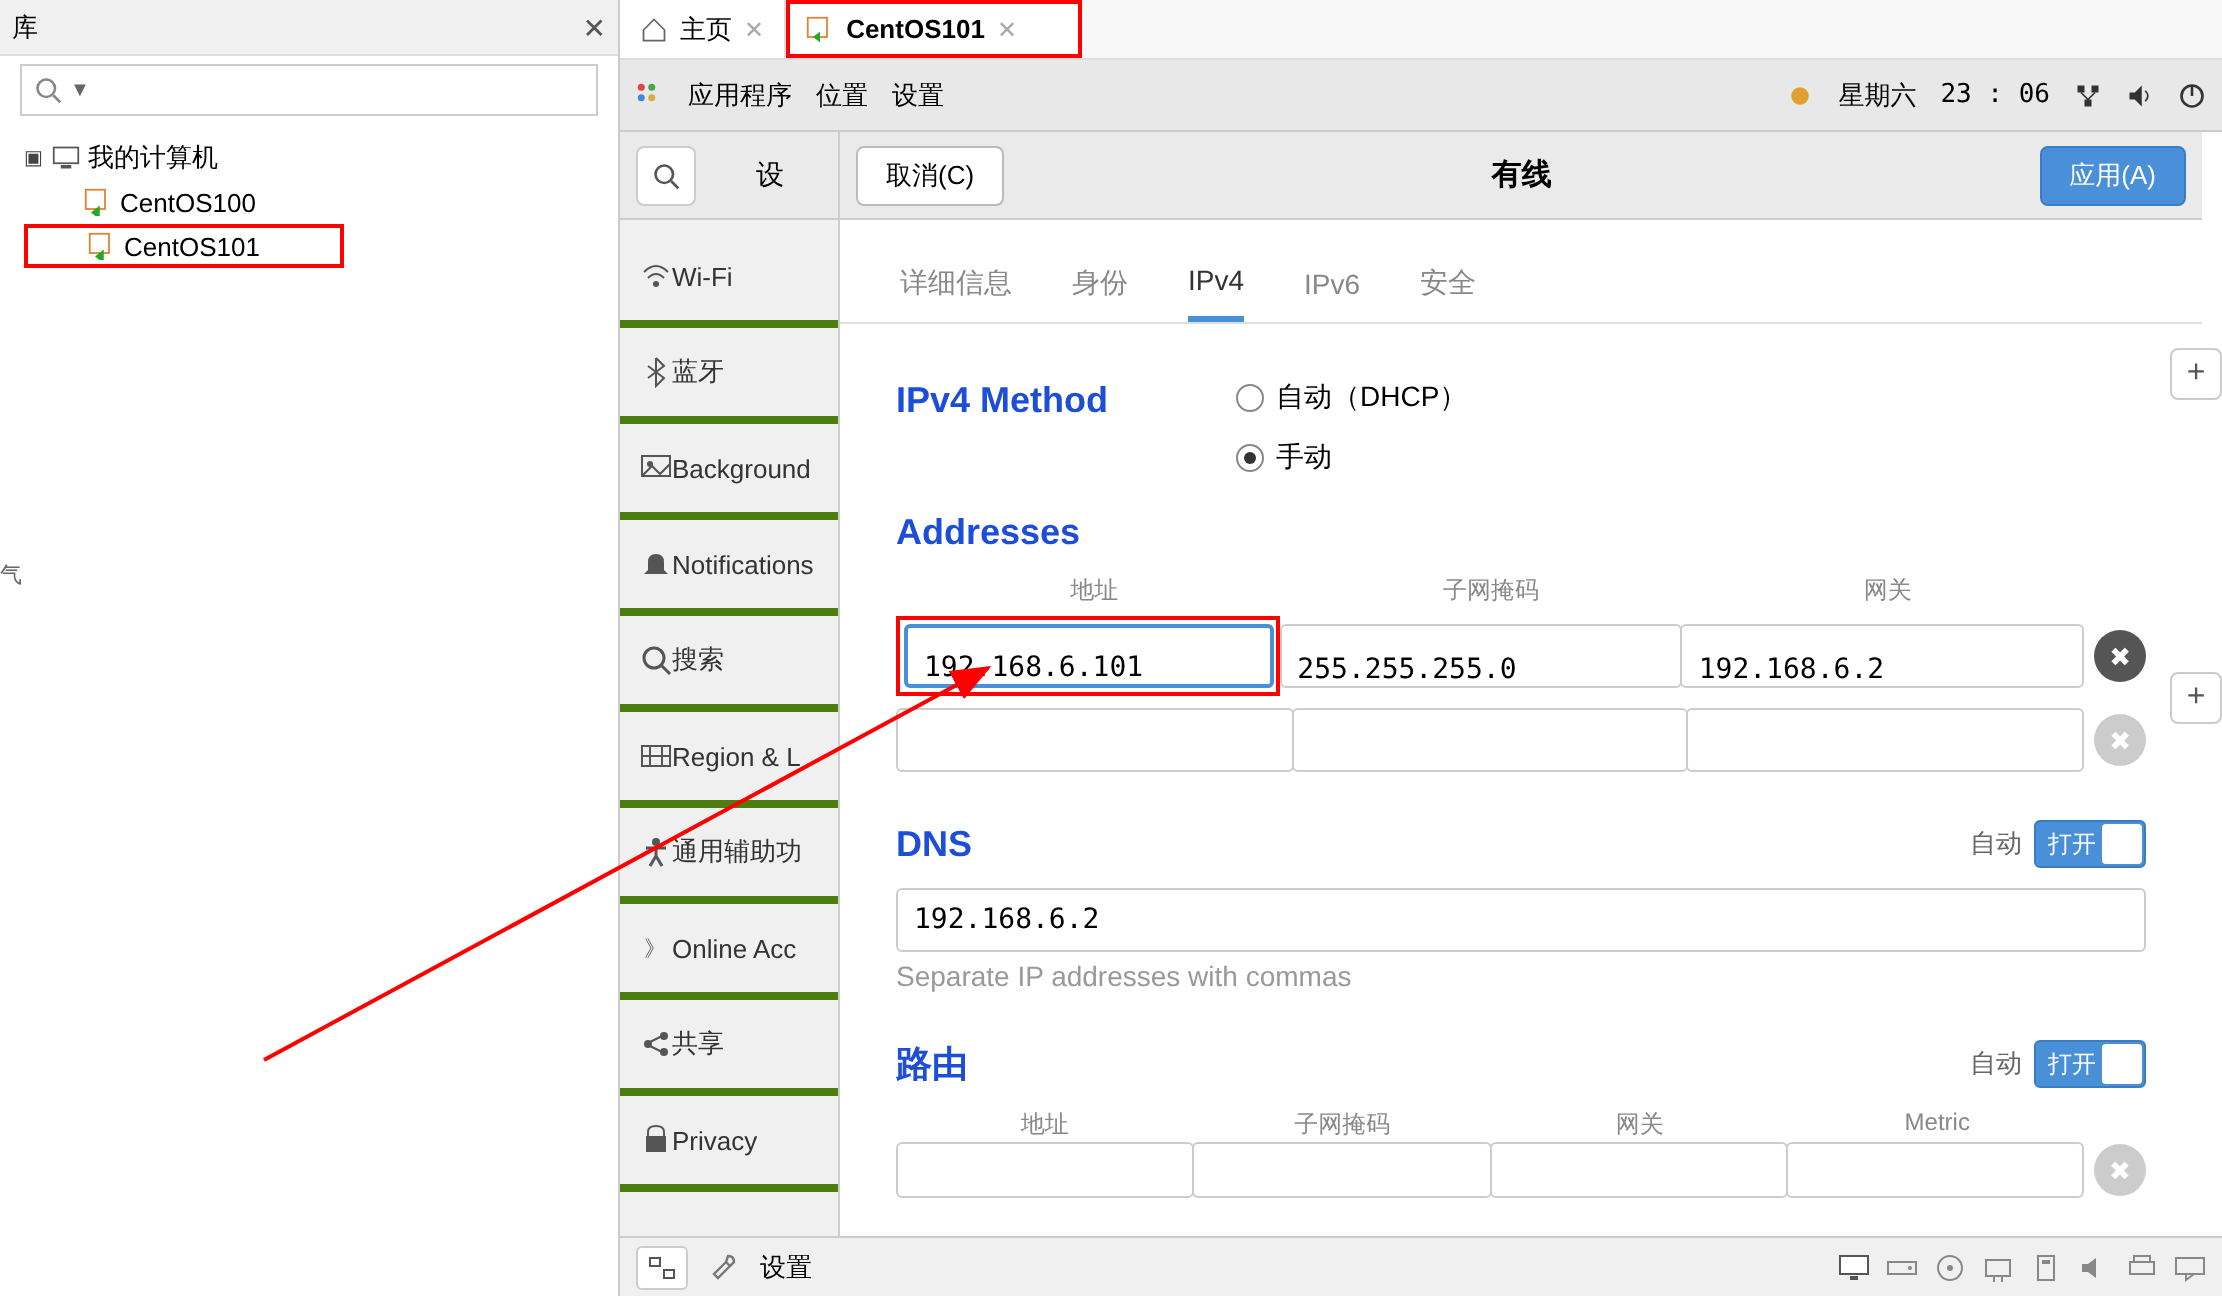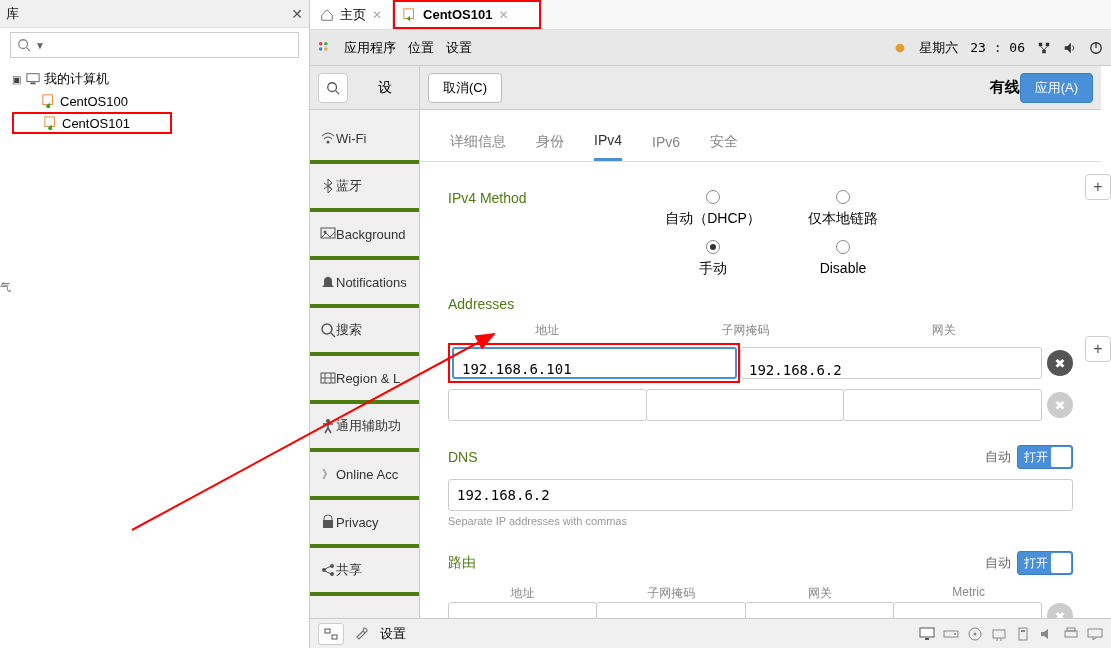--- a/index.html
+++ b/index.html
@@ -46,32 +46,32 @@
 .search-btn { width: 30px; height: 30px; background: #fff; border: 1px solid #ccc; border-radius: 4px; display: flex; align-items: center; justify-content: center; }
 .sb-list { padding-top: 6px; }
 .sb-item { display: flex; align-items: center; gap: 0; height: 48px; padding: 0 10px; font-size: 13px; color: #333; border-bottom: 4px solid #4d7c0f; white-space: nowrap; overflow: hidden; }
 .sb-ico { width: 16px; height: 16px; color: #555; flex-shrink: 0; }
 
 
 .dialog { position: absolute; left: 110px; top: 0; right: 10px; bottom: 30px; background: #fff; display: flex; flex-direction: column; gap: 12px; }
 .dlg-titlebar { height: 44px; background: #eaeaea; border-bottom: 1px solid #ccc; display: flex; align-items: center; padding: 0 8px; }
 .btn { height: 30px; padding: 0 14px; border: 1px solid #bbb; border-radius: 4px; background: #fff; font-size: 13px; cursor: pointer; }
 .btn-primary { background: #4a90d9; color: #fff; border-color: #3a7ec2; text-align: center; }
-.dlg-title { flex: 1; text-align: right; font-size: 15px; font-weight: bold; }
+.dlg-title { flex: 1; text-align: center; font-size: 15px; font-weight: bold; }
 .win-ctrls { position: absolute; right: 18px; top: 8px; display: flex; gap: 18px; font-size: 14px; color: #555; }
 
 .dlg-tabs { height: 40px; display: flex; align-items: center; gap: 30px; padding-left: 30px; border-bottom: 1px solid #ddd; font-size: 14px; color: #888; text-align: center; }
 .dlg-tab { cursor: pointer; height: 100%; display: flex; align-items: center; }
 .dlg-tab.active { color: #333; border-bottom: 3px solid #4a90d9; }
 
 .dlg-content { flex: 1; padding: 16px 28px; overflow: auto; }
-.section-title { font-size: 14px; font-weight: normal; color: #4d7c0f; margin-bottom: 10px; }
+.section-title { font-size: 18px; font-weight: bold; color: #1d4ed8; margin-bottom: 10px; }
 .method-row { display: flex; align-items: flex-start; margin-bottom: 18px; }
 .method-col { display: flex; flex-direction: column; gap: 12px; font-size: 14px; }
-.radio-lbl { display: flex; align-items: center; gap: 6px; flex-direction: column; }
+.radio-lbl { display: flex; align-items: center; gap: 6px; }
 .radio-dot { width: 14px; height: 14px; border-radius: 50%; border: 1px solid #888; display: inline-block; position: relative; }
 .radio-dot.checked::after { content: ''; position: absolute; left: 3px; top: 3px; width: 6px; height: 6px; border-radius: 50%; background: #333; }
 
 .addr-table { width: 100%; }
 .addr-head { display: flex; text-align: center; font-size: 12px; color: #888; margin-bottom: 4px; }
 .addr-head > div { flex: 1; }
 .addr-head .del-col { width: 30px; flex: none; }
 .addr-row { display: flex; align-items: center; margin-bottom: 6px; }
 .addr-cell { flex: 1; height: 32px; border: 1px solid #ccc; border-radius: 3px; padding: 0 8px; font-size: 14px; font-family: monospace; display: flex; align-items: flex-end; background: #fff; margin-right: -1px; }
 .addr-cell.focus { border: 2px solid #4a90d9; }
@@ -81,21 +81,21 @@
 
 .addr-box-red { border: 2px solid #ff0000; padding: 2px; }
 
 .dns-row { display: flex; align-items: center; margin-top: 24px; margin-bottom: 10px; }
 .dns-row .section-title { margin: 0; }
 .auto-toggle { margin-left: auto; display: flex; align-items: center; gap: 6px; font-size: 13px; color: #666; }
 .switch { width: 56px; height: 24px; background: #4a90d9; border-radius: 3px; border: 1px solid #3a7ec2; position: relative; display: flex; align-items: center; }
 .switch-label { color: #fff; font-size: 12px; padding-left: 6px; }
 .switch-knob { position: absolute; right: 1px; top: 1px; width: 20px; height: 20px; background: #fff; border-radius: 2px; }
 .dns-input { width: 100%; height: 32px; border: 1px solid #ccc; border-radius: 3px; padding: 0 8px; font-family: monospace; font-size: 14px; }
-.hint { font-size: 11px; color: #999; margin-top: 4px; }
+.hint { font-size: 14px; color: #999; margin-top: 4px; }
 
 .route-head { display: flex; font-size: 12px; color: #888; margin-top: 6px; text-align: center; }
 .route-head > div { flex: 1; }
 .route-head .del-col { width: 30px; flex: none; }
 .route-row { display: flex; align-items: center; }
 .route-cell { flex: 1; height: 28px; border: 1px solid #ccc; border-radius: 3px; background: #fff; margin-right: -1px; }
 .plus-btn { width: 26px; height: 26px; border: 1px solid #ccc; background: #fff; border-radius: 4px; display: flex; align-items: center; justify-content: center; font-size: 16px; color: #555; }
 
 
 .status-bar { position: absolute; bottom: 0; left: 0; right: 0; height: 30px; background: #f0f0f0; border-top: 1px solid #ccc; display: flex; align-items: center; padding: 0 8px; gap: 10px; font-size: 13px; }
@@ -269,34 +269,34 @@
             <span>通用辅助功</span>
           </div>
         <div class="sb-item">
             <svg class="sb-ico" viewBox="0 0 16 16">
               <text x="2" y="12" font-size="11" fill="#555">》</text>
             </svg>
             <span>Online Acc</span>
           </div>
         <div class="sb-item">
             <svg class="sb-ico" viewBox="0 0 16 16">
-              <path d="M4 6 L4 4 Q4 1 8 1 Q12 1 12 4 L12 6" fill="none" stroke="#555"></path>
-              <rect x="3" y="6" width="10" height="8" fill="#555"></rect>
-            </svg>
-            <span>Privacy</span>
-          </div>
-        <div class="sb-item">
-            <svg class="sb-ico" viewBox="0 0 16 16">
               <circle cx="4" cy="8" r="2" fill="#555"></circle>
               <circle cx="12" cy="4" r="2" fill="#555"></circle>
               <circle cx="12" cy="12" r="2" fill="#555"></circle>
               <line x1="5" y1="7" x2="11" y2="4" stroke="#555"></line>
               <line x1="5" y1="9" x2="11" y2="12" stroke="#555"></line>
             </svg>
             <span>共享</span>
+          </div>
+        <div class="sb-item">
+            <svg class="sb-ico" viewBox="0 0 16 16">
+              <path d="M4 6 L4 4 Q4 1 8 1 Q12 1 12 4 L12 6" fill="none" stroke="#555"></path>
+              <rect x="3" y="6" width="10" height="8" fill="#555"></rect>
+            </svg>
+            <span>Privacy</span>
           </div>
       </div>
     </div>
 
     <div class="win-ctrls">
       <span>—</span>
       <span>□</span>
       <span>✕</span>
     </div>
 
@@ -320,46 +320,39 @@
           <div class="method-col" style="width:190px">
             <label class="radio-lbl">
                 <span class="radio-dot"></span>
                 <span>自动（DHCP）</span>
               </label>
             <label class="radio-lbl">
                 <span class="radio-dot checked"></span>
                 <span>手动</span>
               </label>
           </div>
-          <div class="method-col">
-            <label class="radio-lbl">
-                <span class="radio-dot"></span>
-                <span>仅本地链路</span>
-              </label>
-            <label class="radio-lbl">
-                <span class="radio-dot"></span>
-                <span>Disable</span>
-              </label>
-          </div>
         </div>
 
         <div class="section-title">Addresses</div>
         <div class="addr-table">
           <div class="addr-head">
             <div>地址</div>
             <div>子网掩码</div>
             <div>网关</div>
             <div class="del-col"></div>
           </div>
           <div class="addr-row">
             <div class="addr-box-red" style="flex:1;display:flex">
               <div class="addr-cell focus">
                   <input value="192.168.6.101" style="">
                 </div>
             </div>
+            <div class="addr-cell">
+                <input value="255.255.255.0" style="">
+              </div>
             <div class="addr-cell">
                 <input value="192.168.6.2" style="">
               </div>
             <div class="del-btn">✖</div>
           </div>
           <div class="addr-row">
             <div class="addr-cell"></div>
             <div class="addr-cell"></div>
             <div class="addr-cell"></div>
             <div class="del-btn light">✖</div>

